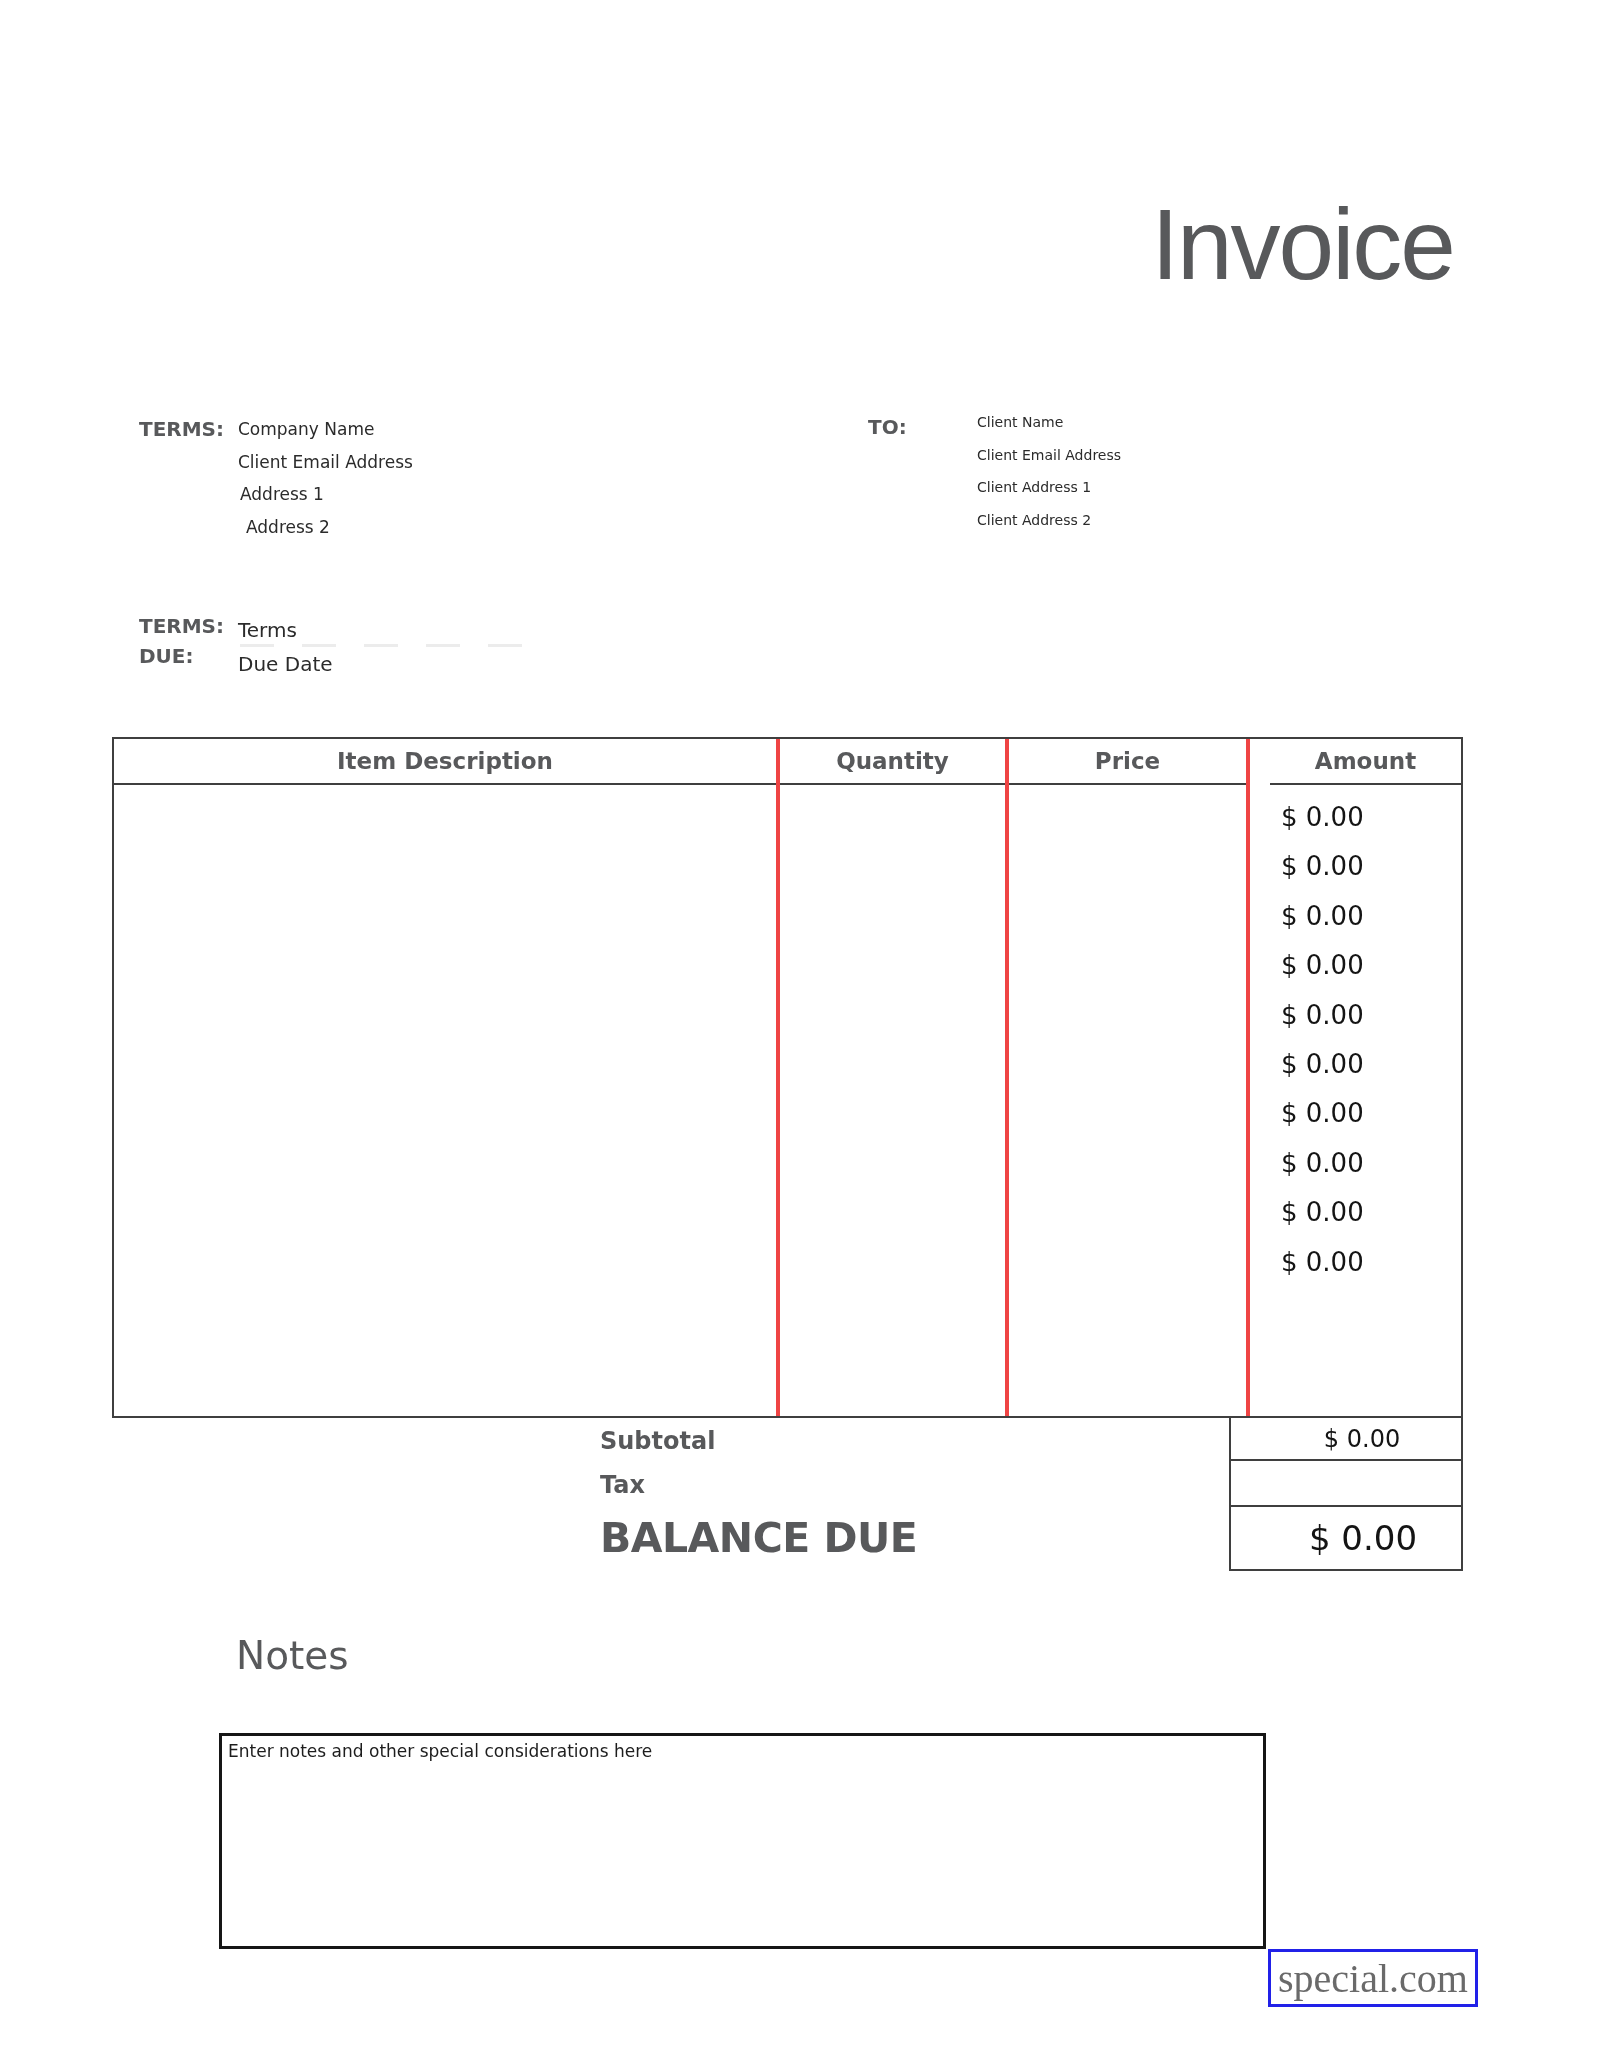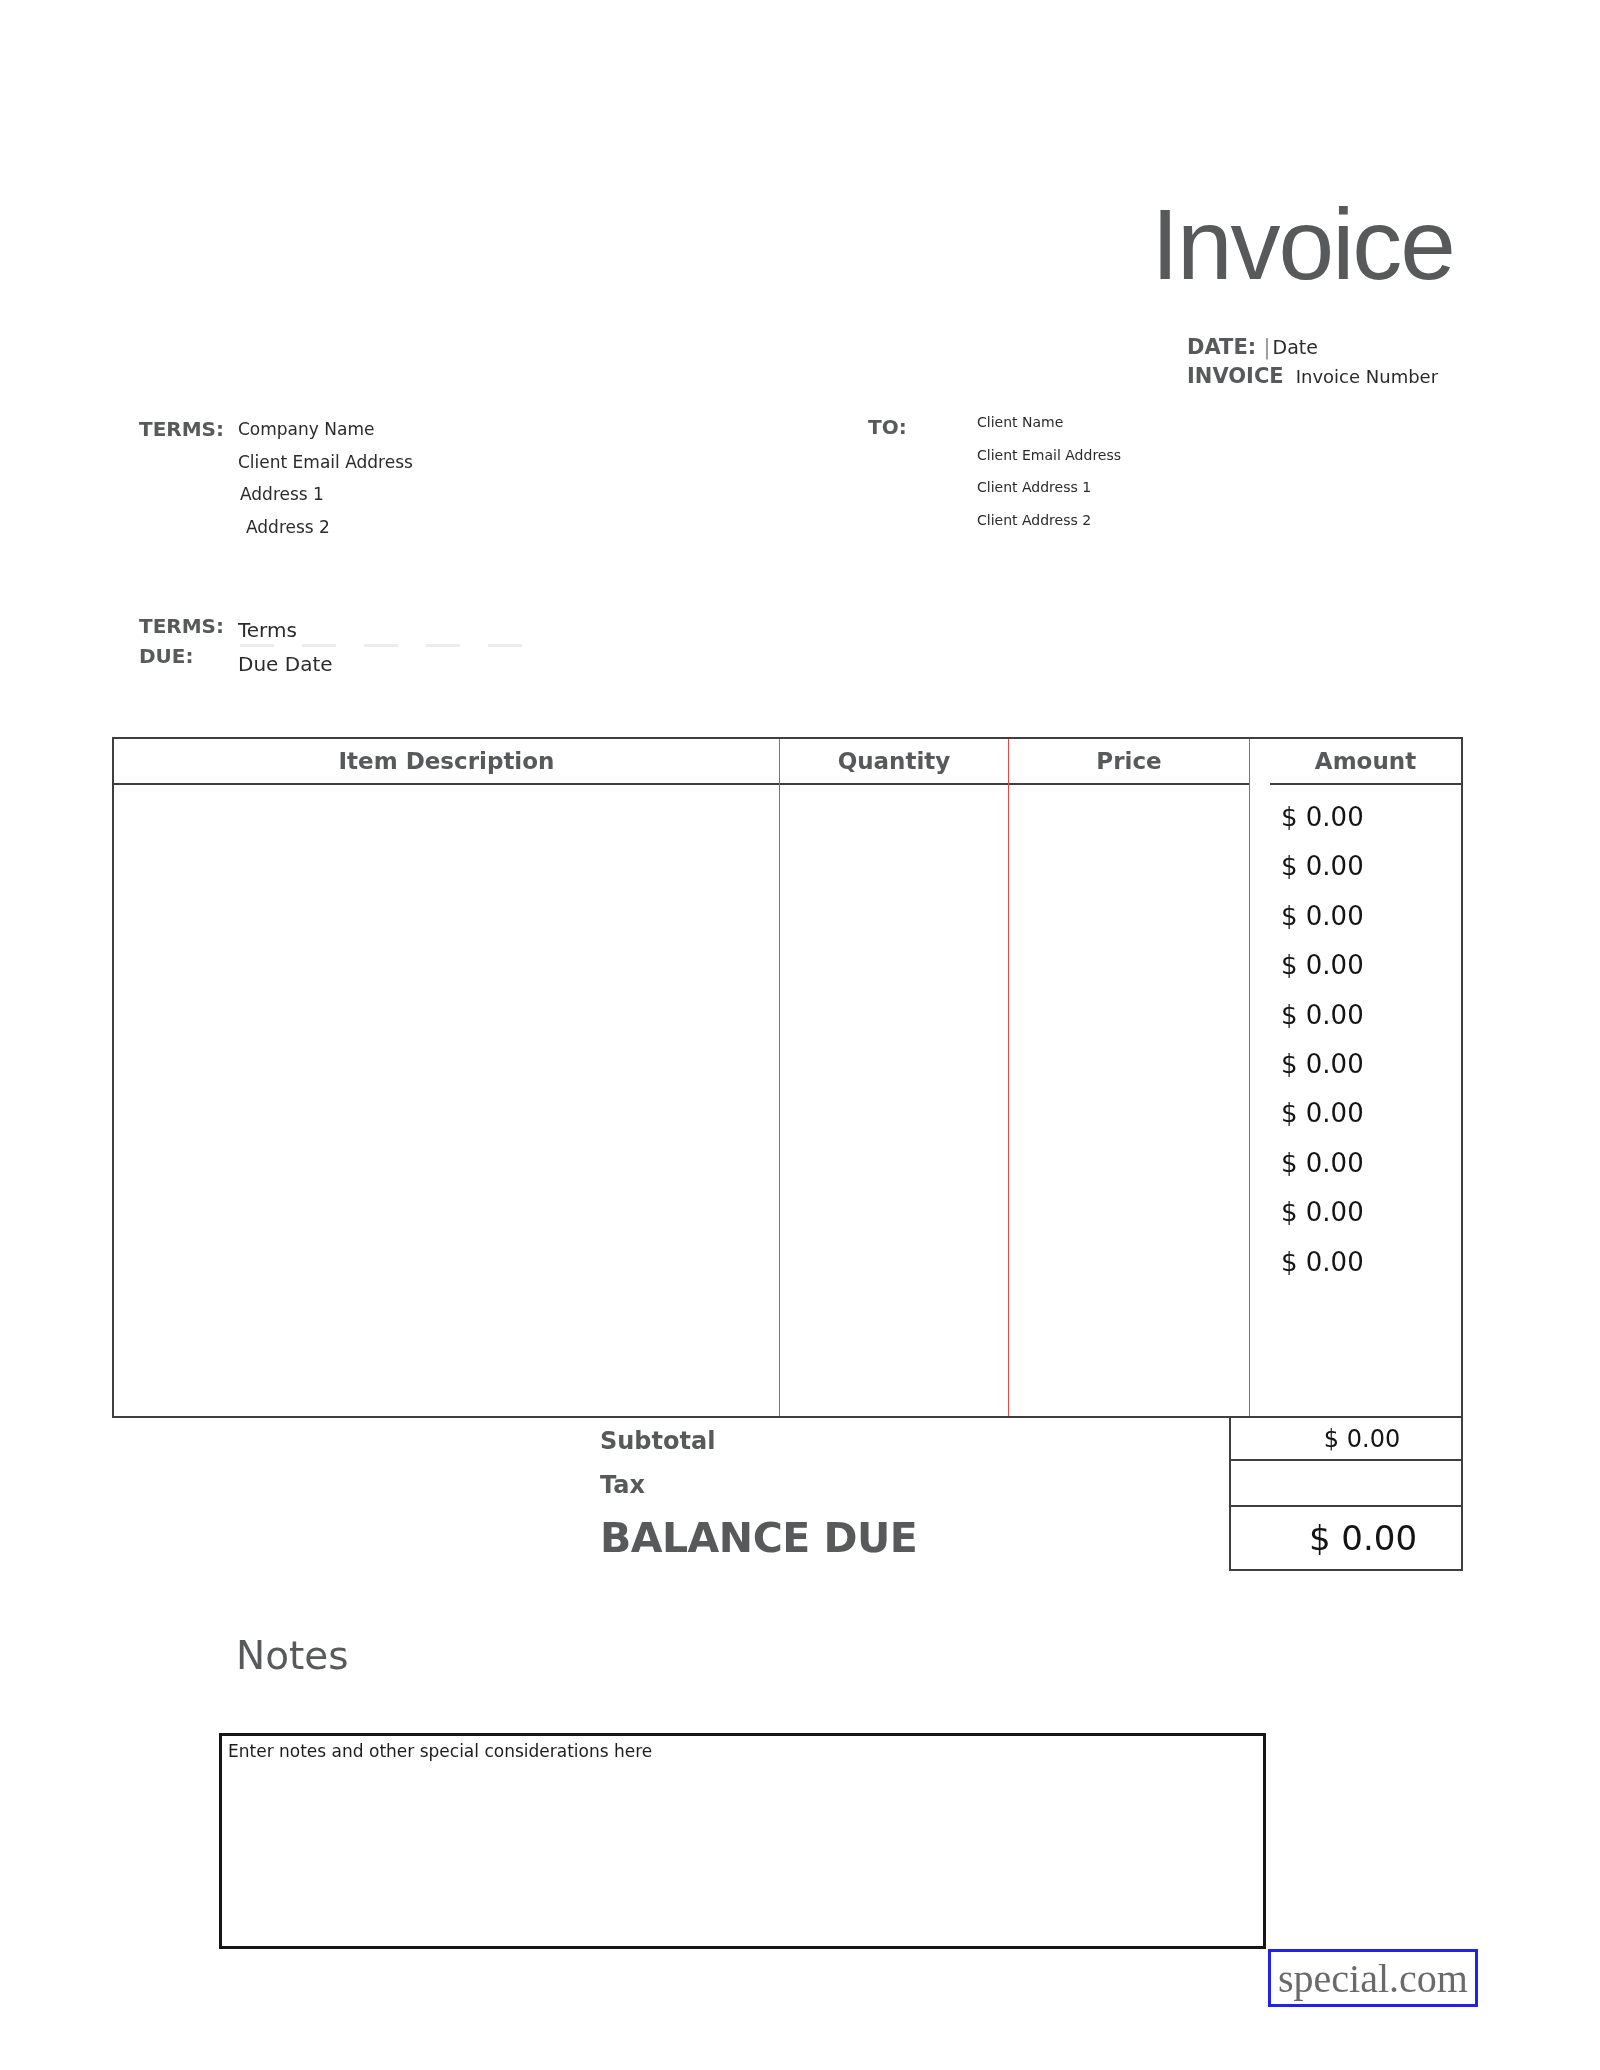--- a/index.html
+++ b/index.html
@@ -37,21 +37,21 @@
   .ghost-line {
     position:absolute; left:240px; top:644px; width:290px; height:3px;
     background:repeating-linear-gradient(90deg,#ececec 0 34px,transparent 34px 62px);
   }
 
   
   .inv-table {
     position:absolute; left:112px; top:737px; width:1351px; height:681px;
     border:2px solid #3f3f3f; display:flex;
   }
-  .col { border-right:1px solid #ef4444; display:flex; flex-direction:column; }
+  .col { border-right:4px solid #ef4444; display:flex; flex-direction:column; }
   .col:last-child { border-right:none;padding-left:20px; }
   .col-desc  { width:666px; }
   .col-qty   { width:229px; }
   .col-price { width:241px; }
   .col-amt   { flex:1; }
   .hdr {
     height:46px; flex:0 0 46px; border-bottom:2px solid #3f3f3f;
     text-align:center; line-height:44px;
     font-size:23px; font-weight:bold; color:#58595b;
   }
@@ -96,31 +96,20 @@
     font-size:40px; color:#6a6a6a; cursor:pointer;
   }
 </style>
 </head>
 <body>
 
 <div class="page">
 
   <div class="title">Invoice</div>
 
-  <div class="meta">
-    <div class="meta-row">
-      <span class="meta-lbl">DATE:</span>
-      <span class="cursor-bar">|</span>
-      <span class="meta-val">Date</span>
-    </div>
-    <div class="meta-row inv">
-      <span class="meta-lbl">INVOICE</span>
-      <span class="meta-val">Invoice Number</span>
-    </div>
-  </div>
 
   <div class="blk-lbl" style="left:139px; top:417px;">TERMS:</div>
   <div class="addr-lines from" style="left:238px; top:419px;">
       <div>Company Name</div>
       <div>Client Email Address</div>
       <div>Address 1</div>
       <div>Address 2</div>
     </div>
 
   <div class="blk-lbl" style="left:868px; top:415px;">TO:</div>

